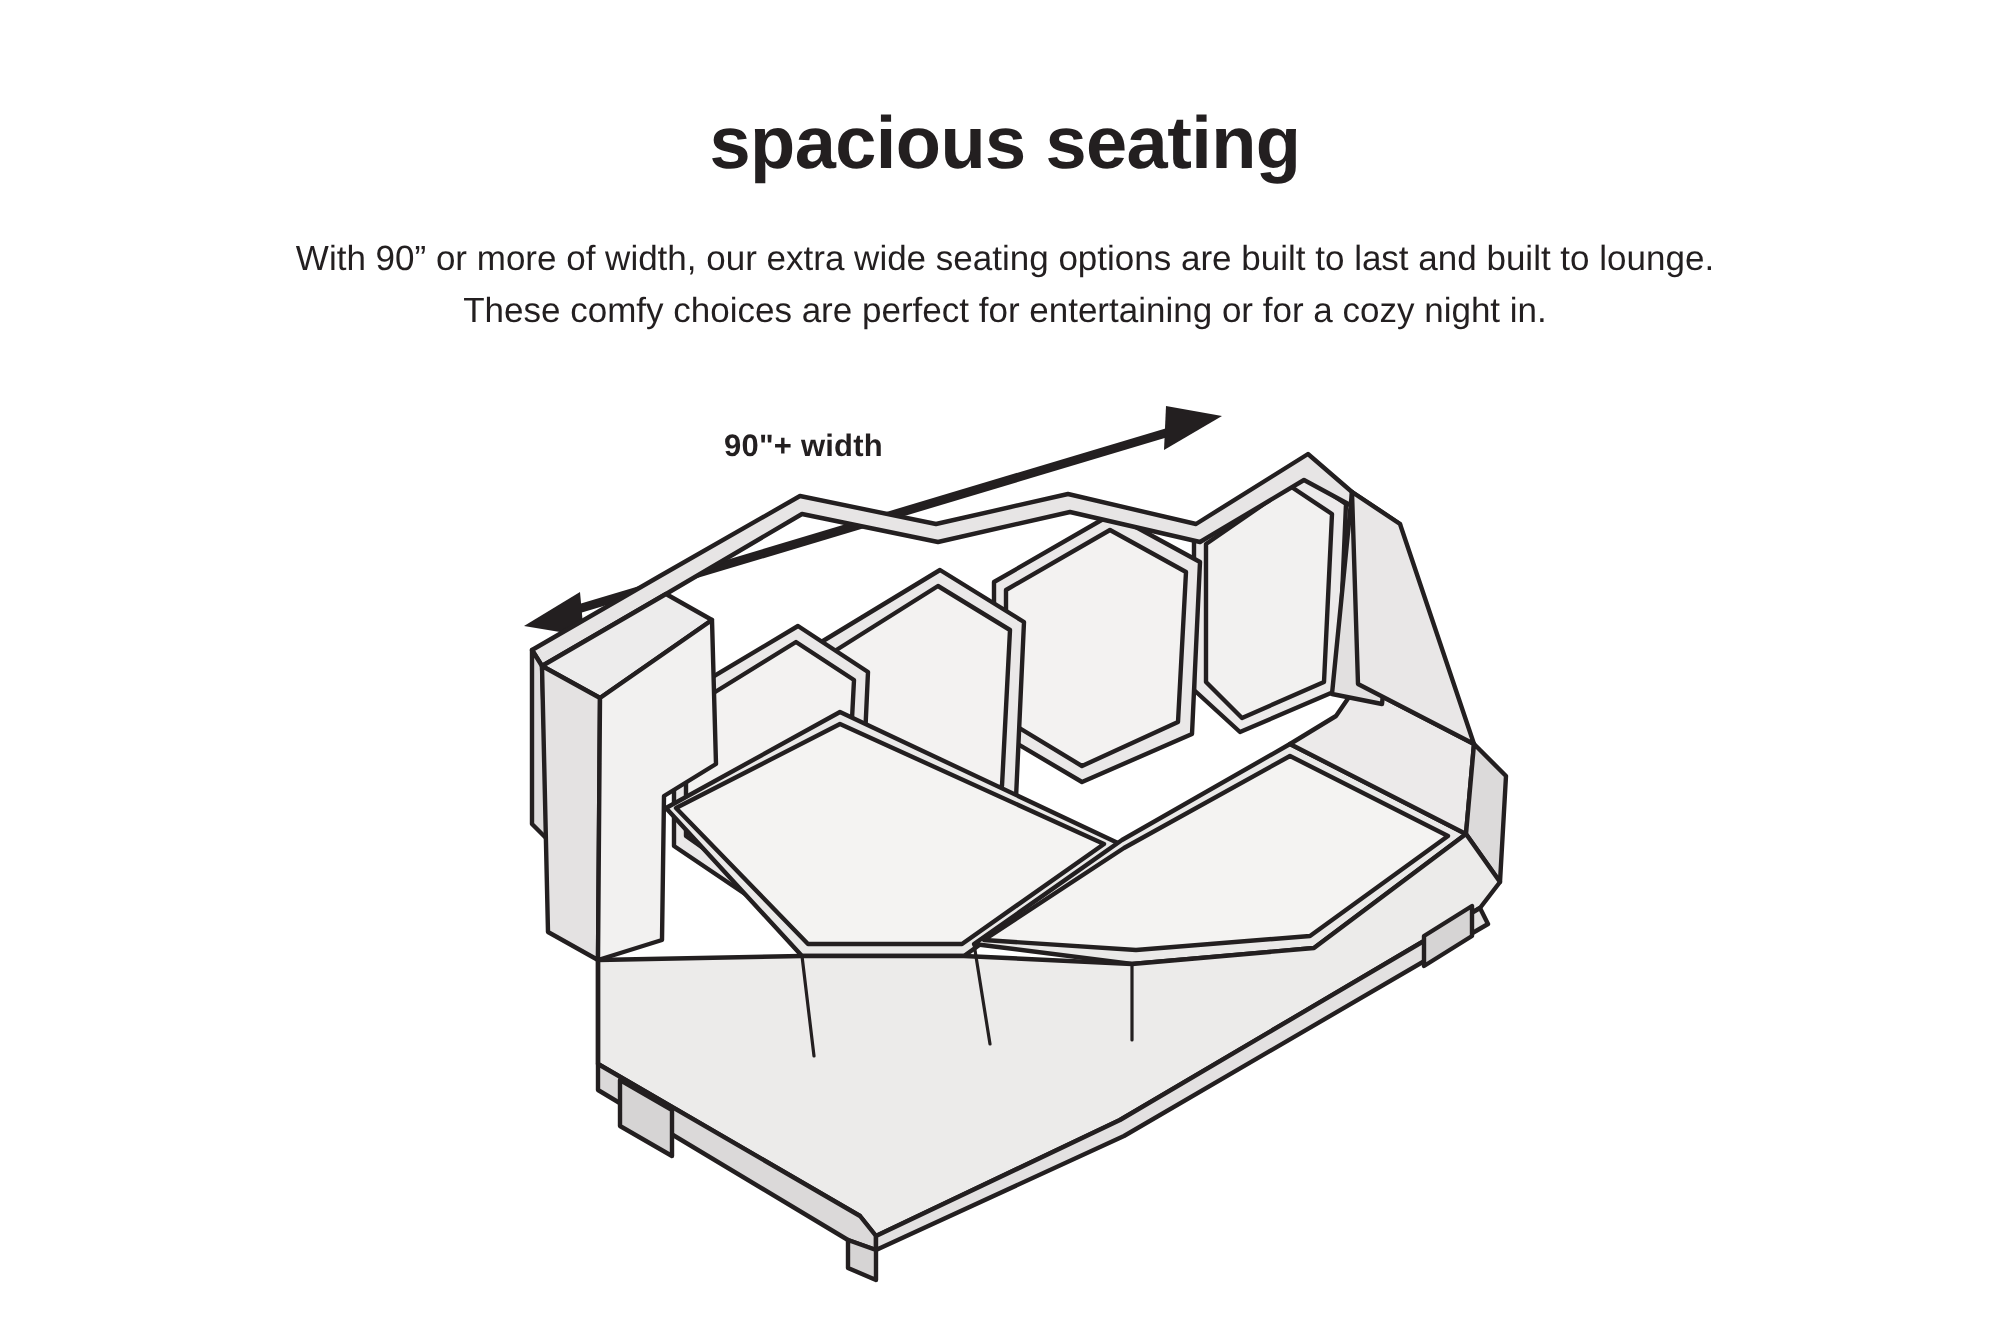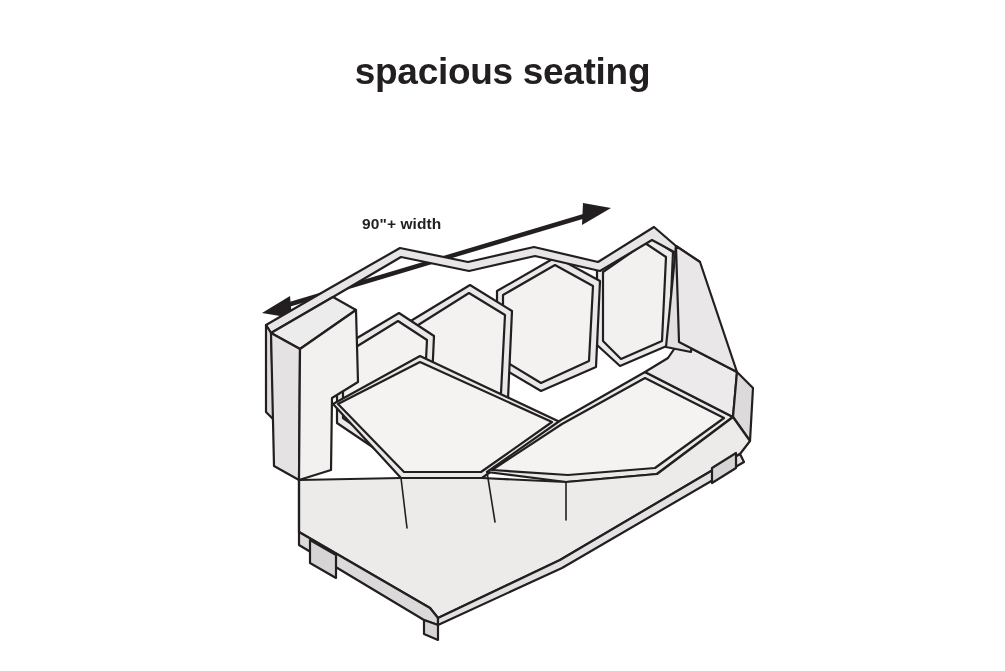--- a/index.html
+++ b/index.html
@@ -63,20 +63,24 @@
     height: 671px;
   }
 </style>
 </head>
 <body>
 
 <div class="page">
 
   <div class="headline">spacious seating</div>
 
+  <div class="subcopy">
+    <span class="line">With 90” or more of width, our extra wide seating options are built to last and built to lounge.</span>
+    <span class="line">These comfy choices are perfect for entertaining or for a cozy night in.</span>
+  </div>
 
   <svg class="art" viewBox="0 0 1005 671" xmlns="http://www.w3.org/2000/svg">
 
     <g stroke="#231f20" stroke-width="4.5" fill="#231f20">
       <line x1="274" y1="309" x2="598" y2="212" stroke-linecap="butt"></line>
       <polygon points="262,313 290,296 292,318" stroke="none"></polygon>
       <polygon points="611,208 583,203 582,225" stroke="none"></polygon>
     </g>
 
     <g fill="#f1f0ef" stroke="#231f20" stroke-width="2.2" stroke-linejoin="round" stroke-linecap="round">

